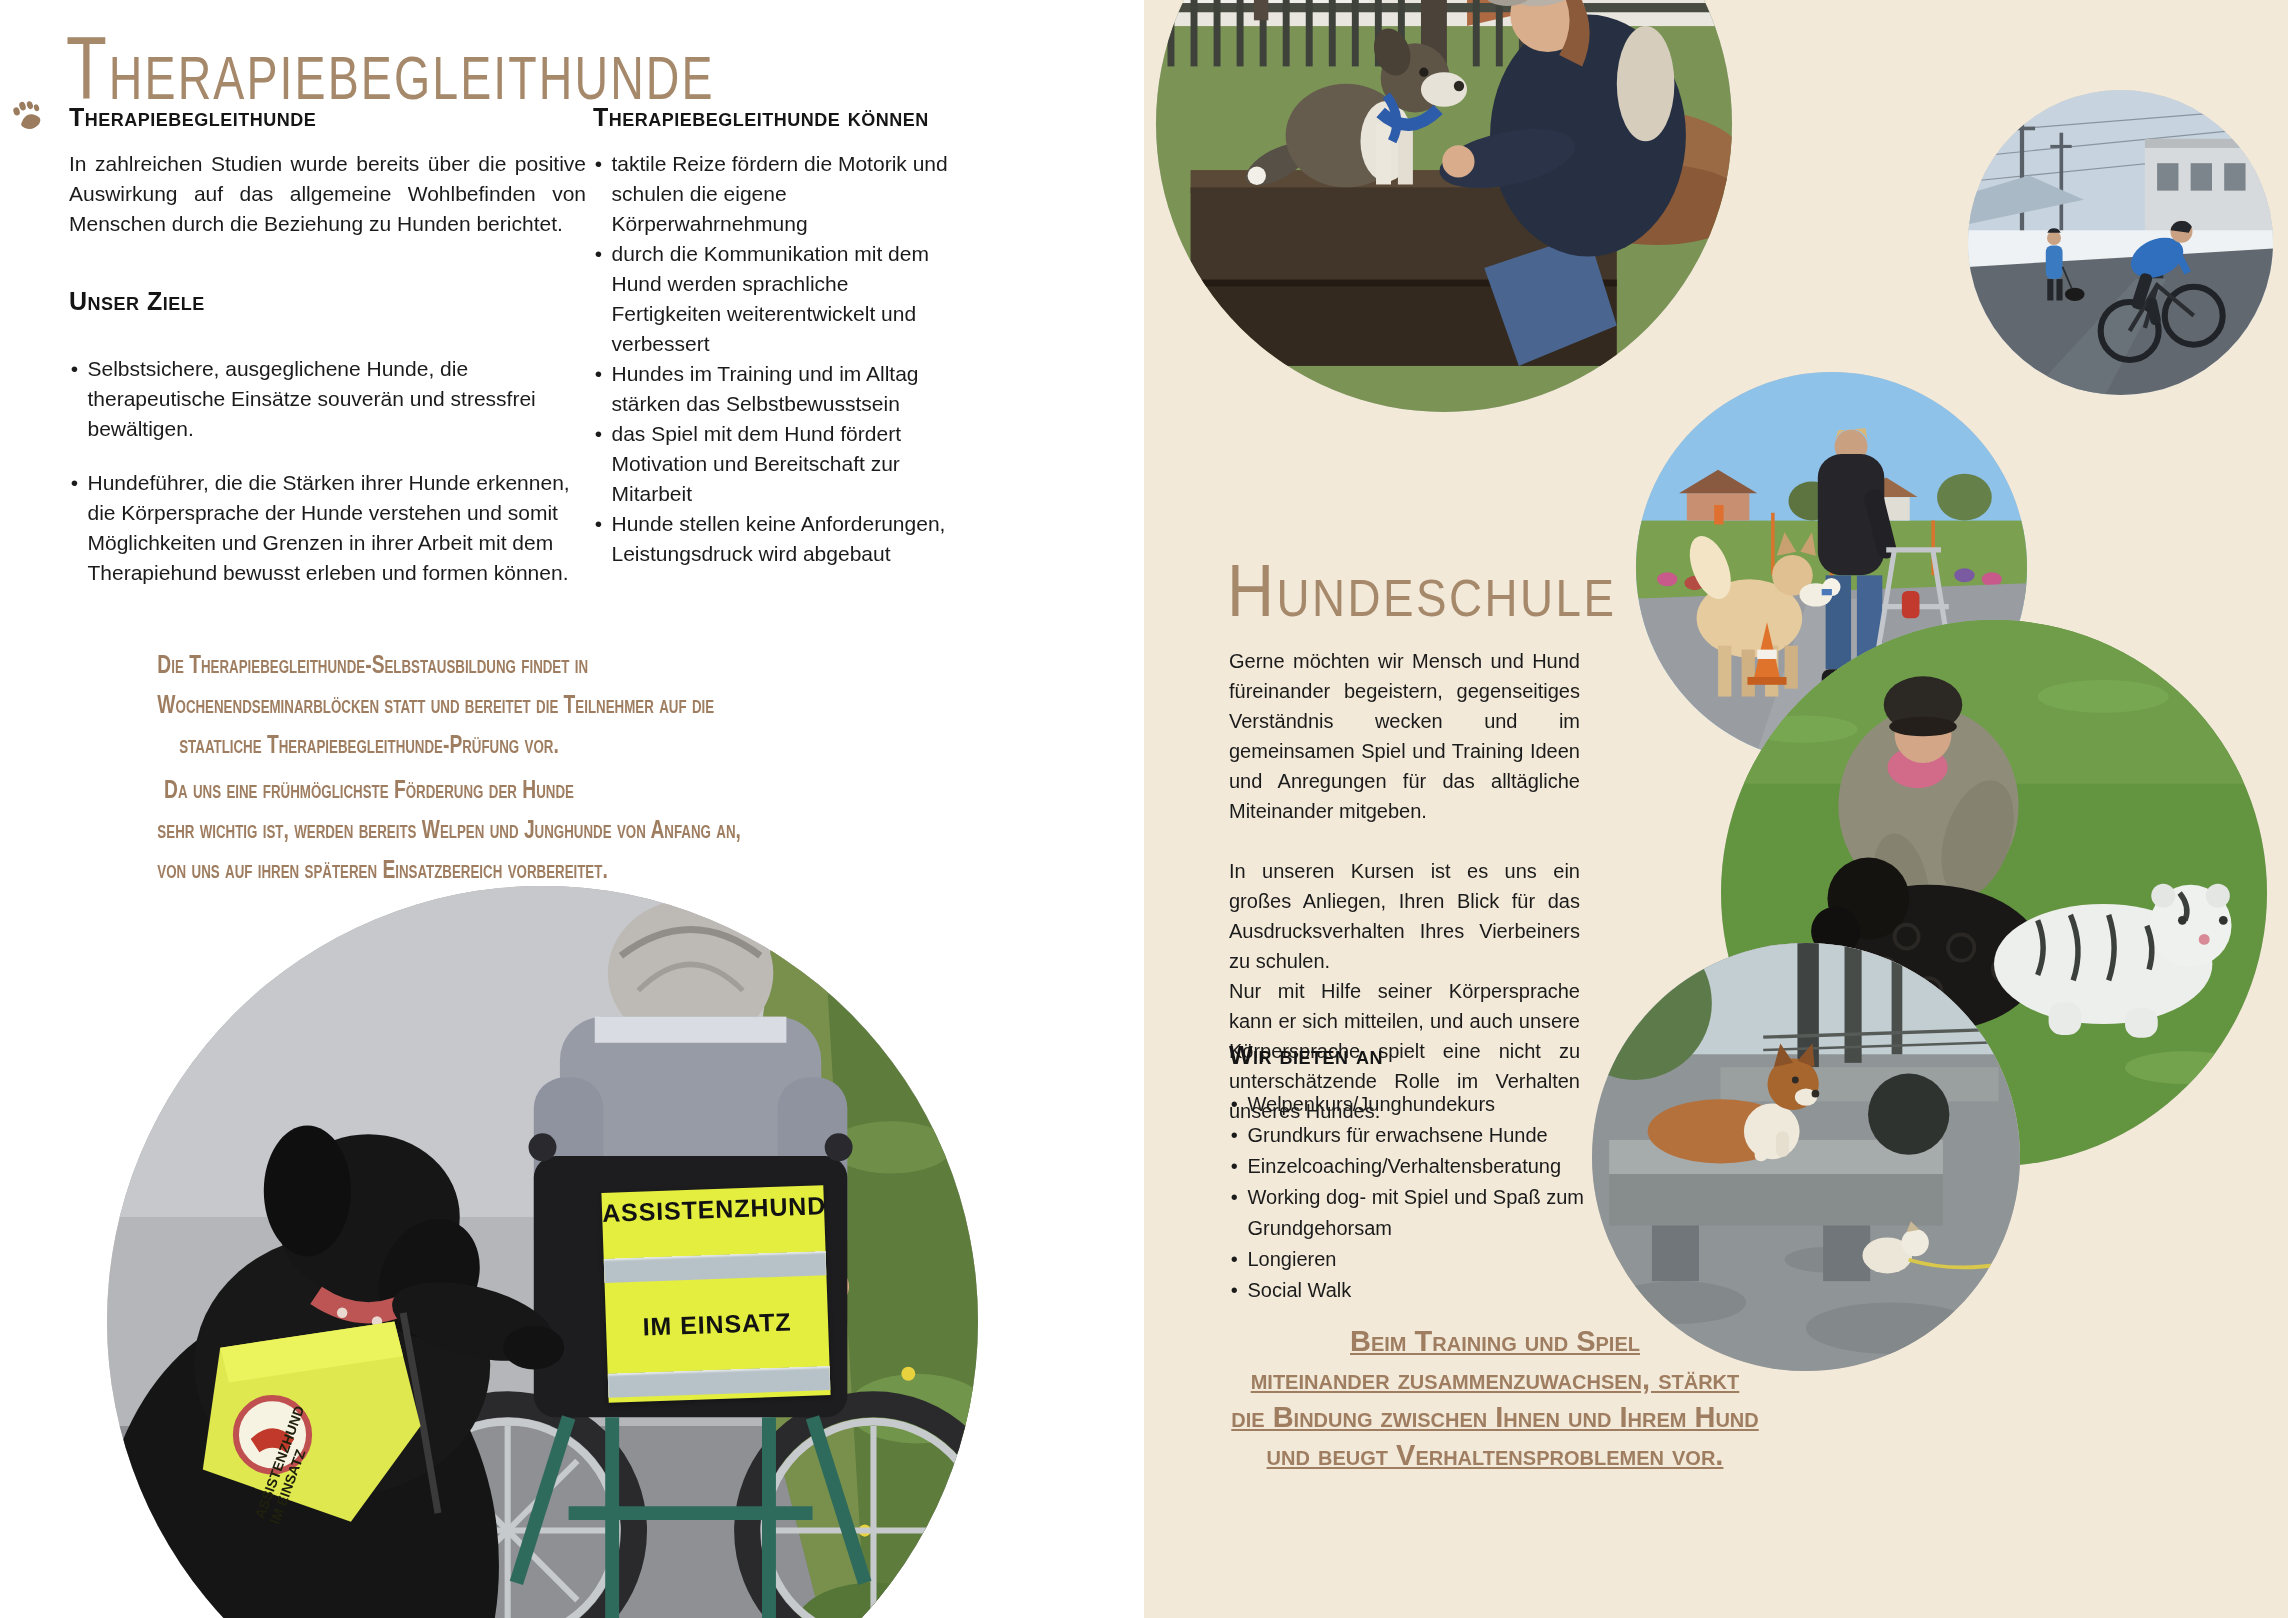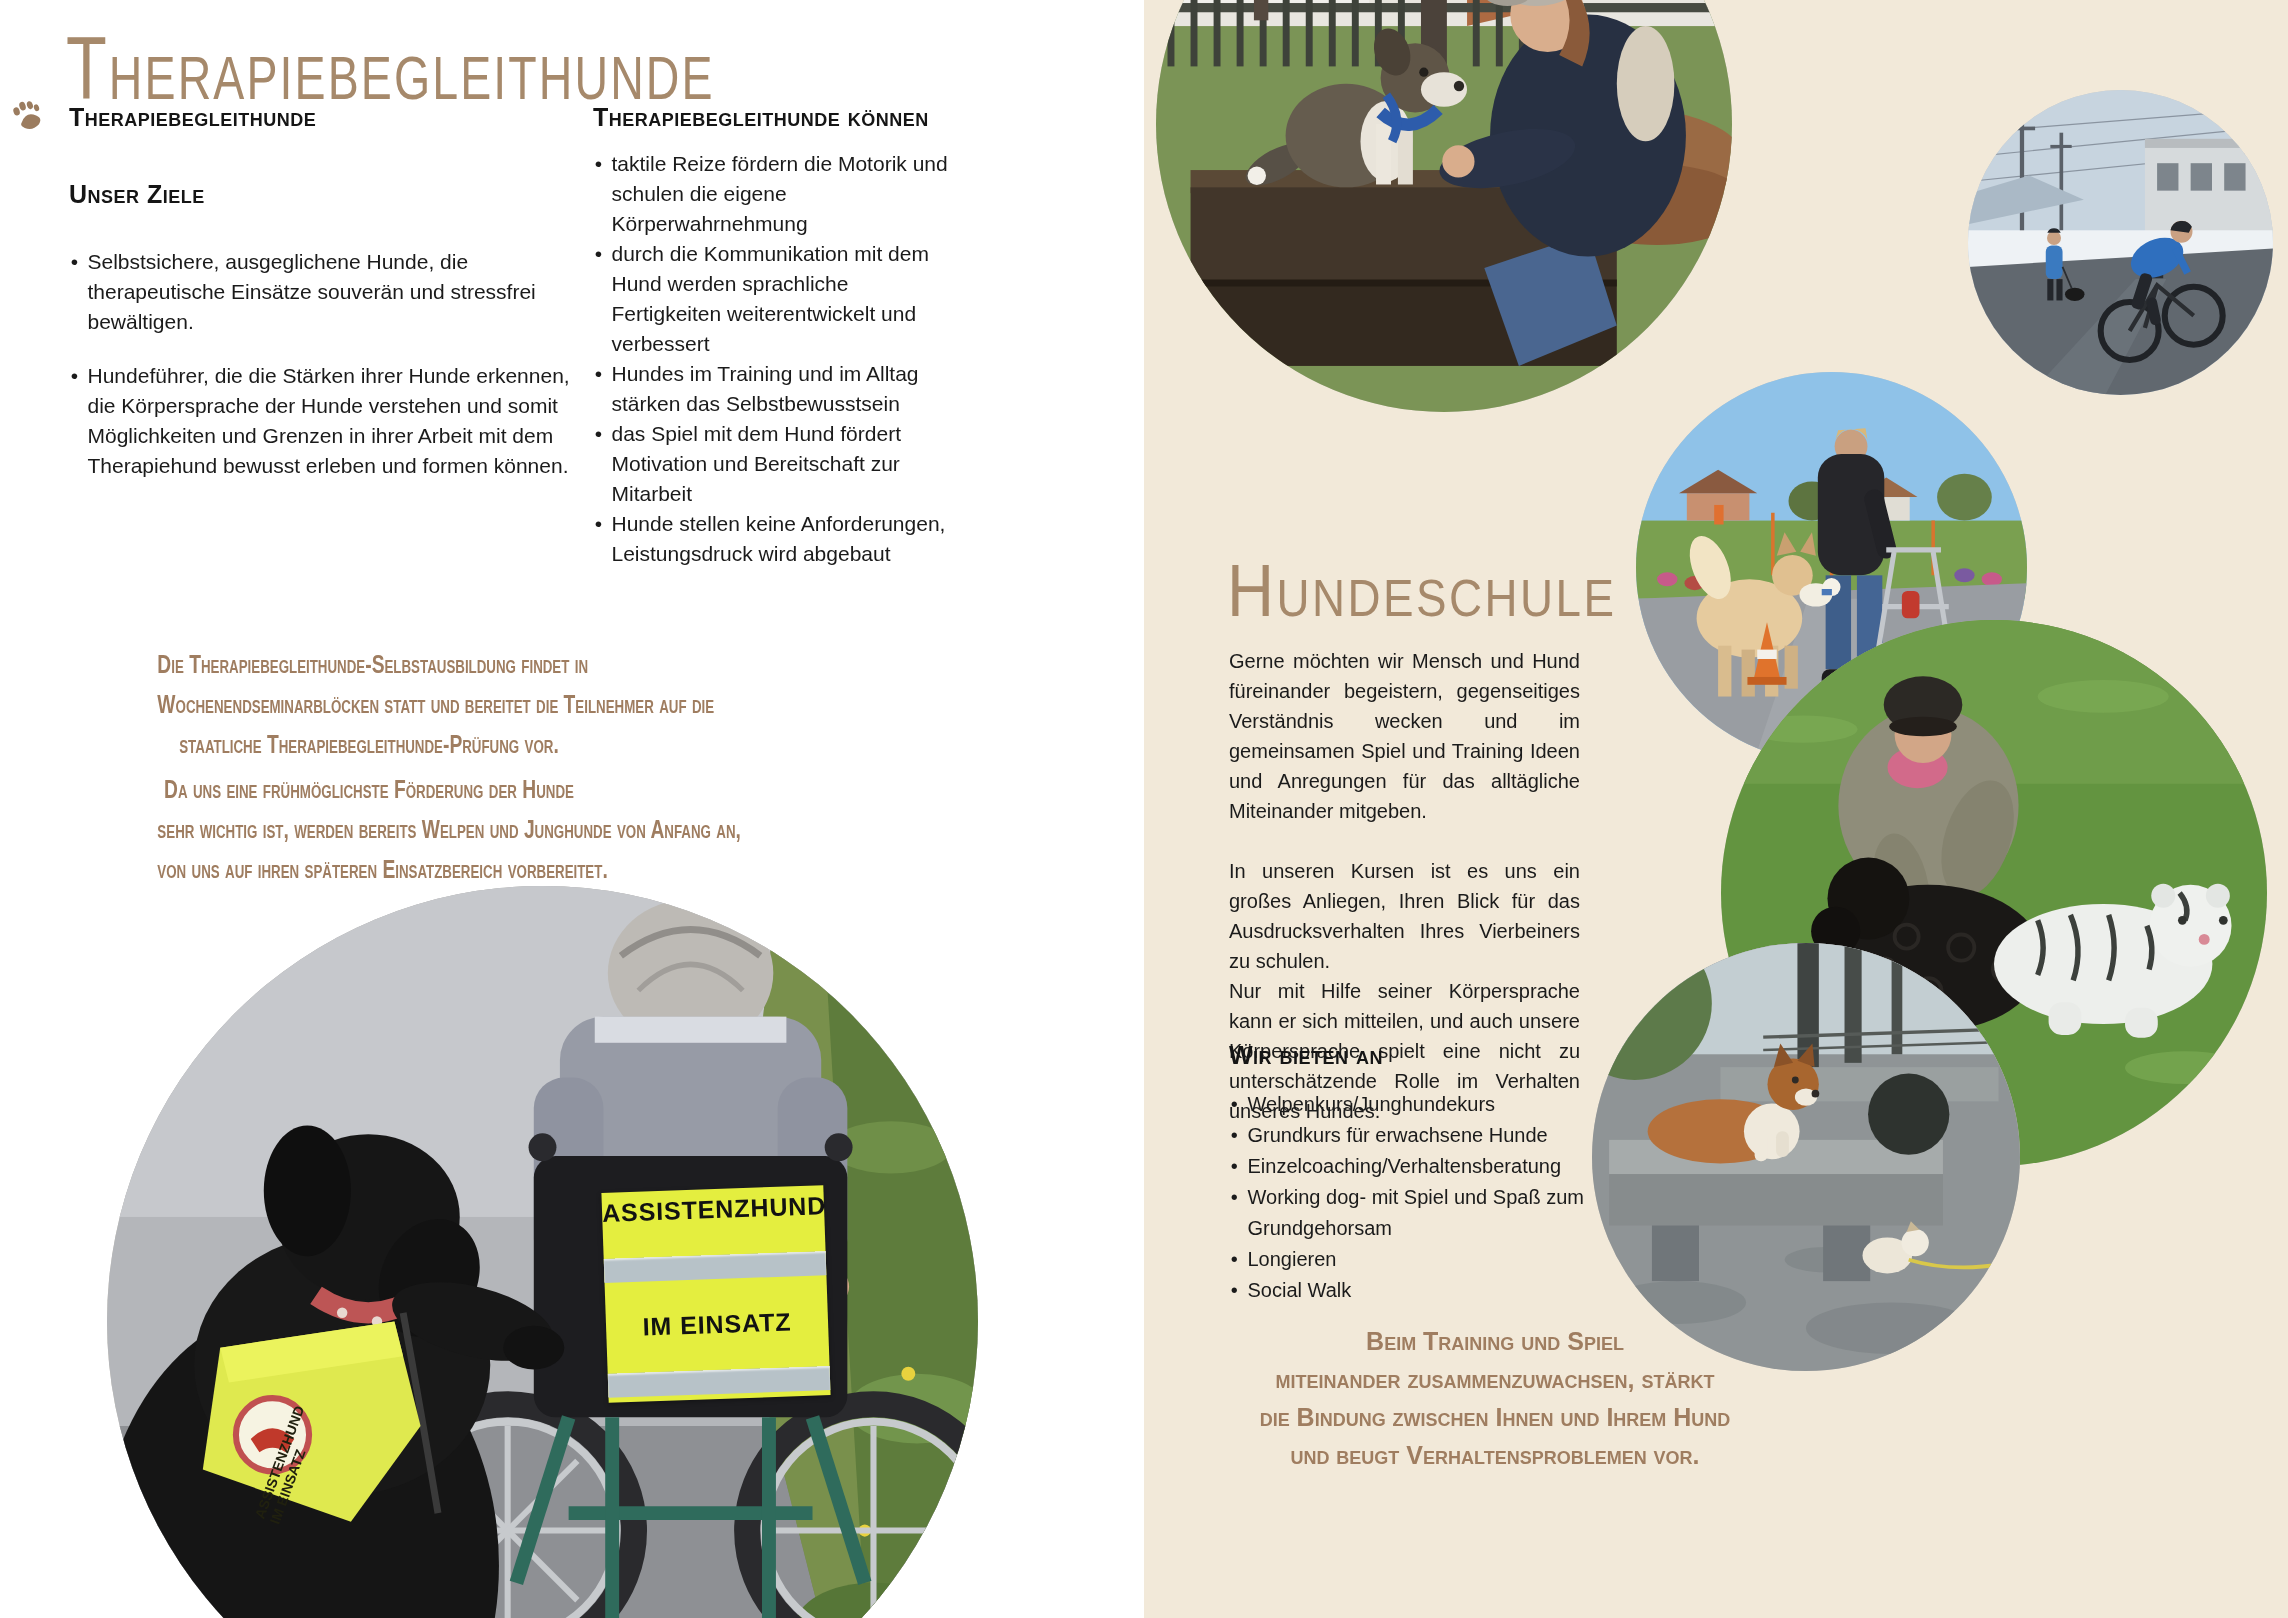--- a/index.html
+++ b/index.html
@@ -50,20 +50,23 @@
         <ellipse cx="16" cy="5.5" rx="3.4" ry="4.8"></ellipse>
         <ellipse cx="24" cy="7" rx="3.2" ry="4.4"></ellipse>
         <ellipse cx="30" cy="12" rx="2.8" ry="3.8"></ellipse>
         <path d="M10 22 Q18 12 27 20 Q33 25 27 30 Q18 35 11 29 Q6 25 10 22Z"></path>
       </g>
     </svg>
   </div>
 
   <div class="abs" style="left:69px;top:103px;width:517px;">
     <div class="h2">Therapiebegleithunde</div>
+    <div class="body" style="margin-top:16.6px;">
+      <p class="tight">In zahlreichen Studien wurde bereits über die positive Auswirkung auf das allgemeine Wohlbefinden von Menschen durch die Beziehung zu Hunden berichtet.</p>
+    </div>
     <div class="h2" style="margin-top:48px;">Unser Ziele</div>
     <ul class="blist gap body" style="margin-top:38px;text-align:left;">
       <li>Selbstsichere, ausgeglichene Hunde, die therapeutische Einsätze souverän und stressfrei bewältigen.</li>
       <li>Hundeführer, die die Stärken ihrer Hunde erkennen, die Körpersprache der Hunde verstehen und somit Möglichkeiten und Grenzen in ihrer Arbeit mit dem Therapiehund bewusst erleben und formen können.</li>
     </ul>
   </div>
 
   <div class="abs" style="left:593px;top:103px;width:362px;">
     <div class="h2">Therapiebegleithunde können</div>
     <ul class="blist body" style="margin-top:16.6px;">
@@ -484,21 +487,21 @@
 
   <ul class="abs blist" style="left:1229px;top:1089px;width:360px;font-size:20px;line-height:31px;">
     <li>Welpenkurs/Junghundekurs</li>
     <li>Grundkurs für erwachsene Hunde</li>
     <li>Einzelcoaching/Verhaltensberatung</li>
     <li>Working dog- mit Spiel und Spaß zum Grundgehorsam</li>
     <li>Longieren</li>
     <li>Social Walk</li>
   </ul>
 
-  <div class="abs hl" style="left:1181px;top:1322px;width:628px;font-size:25px;line-height:38px;">
+  <div class="abs hl" style="left:1181px;top:1322px;width:628px;font-size:29px;line-height:38px;text-decoration:underline;">
     <div>Beim Training und Spiel</div>
     <div>miteinander zusammenzuwachsen, stärkt</div>
     <div>die Bindung zwischen Ihnen und Ihrem Hund</div>
     <div>und beugt Verhaltensproblemen vor.</div>
   </div>
 
 </div>
 
 
 </body></html>

